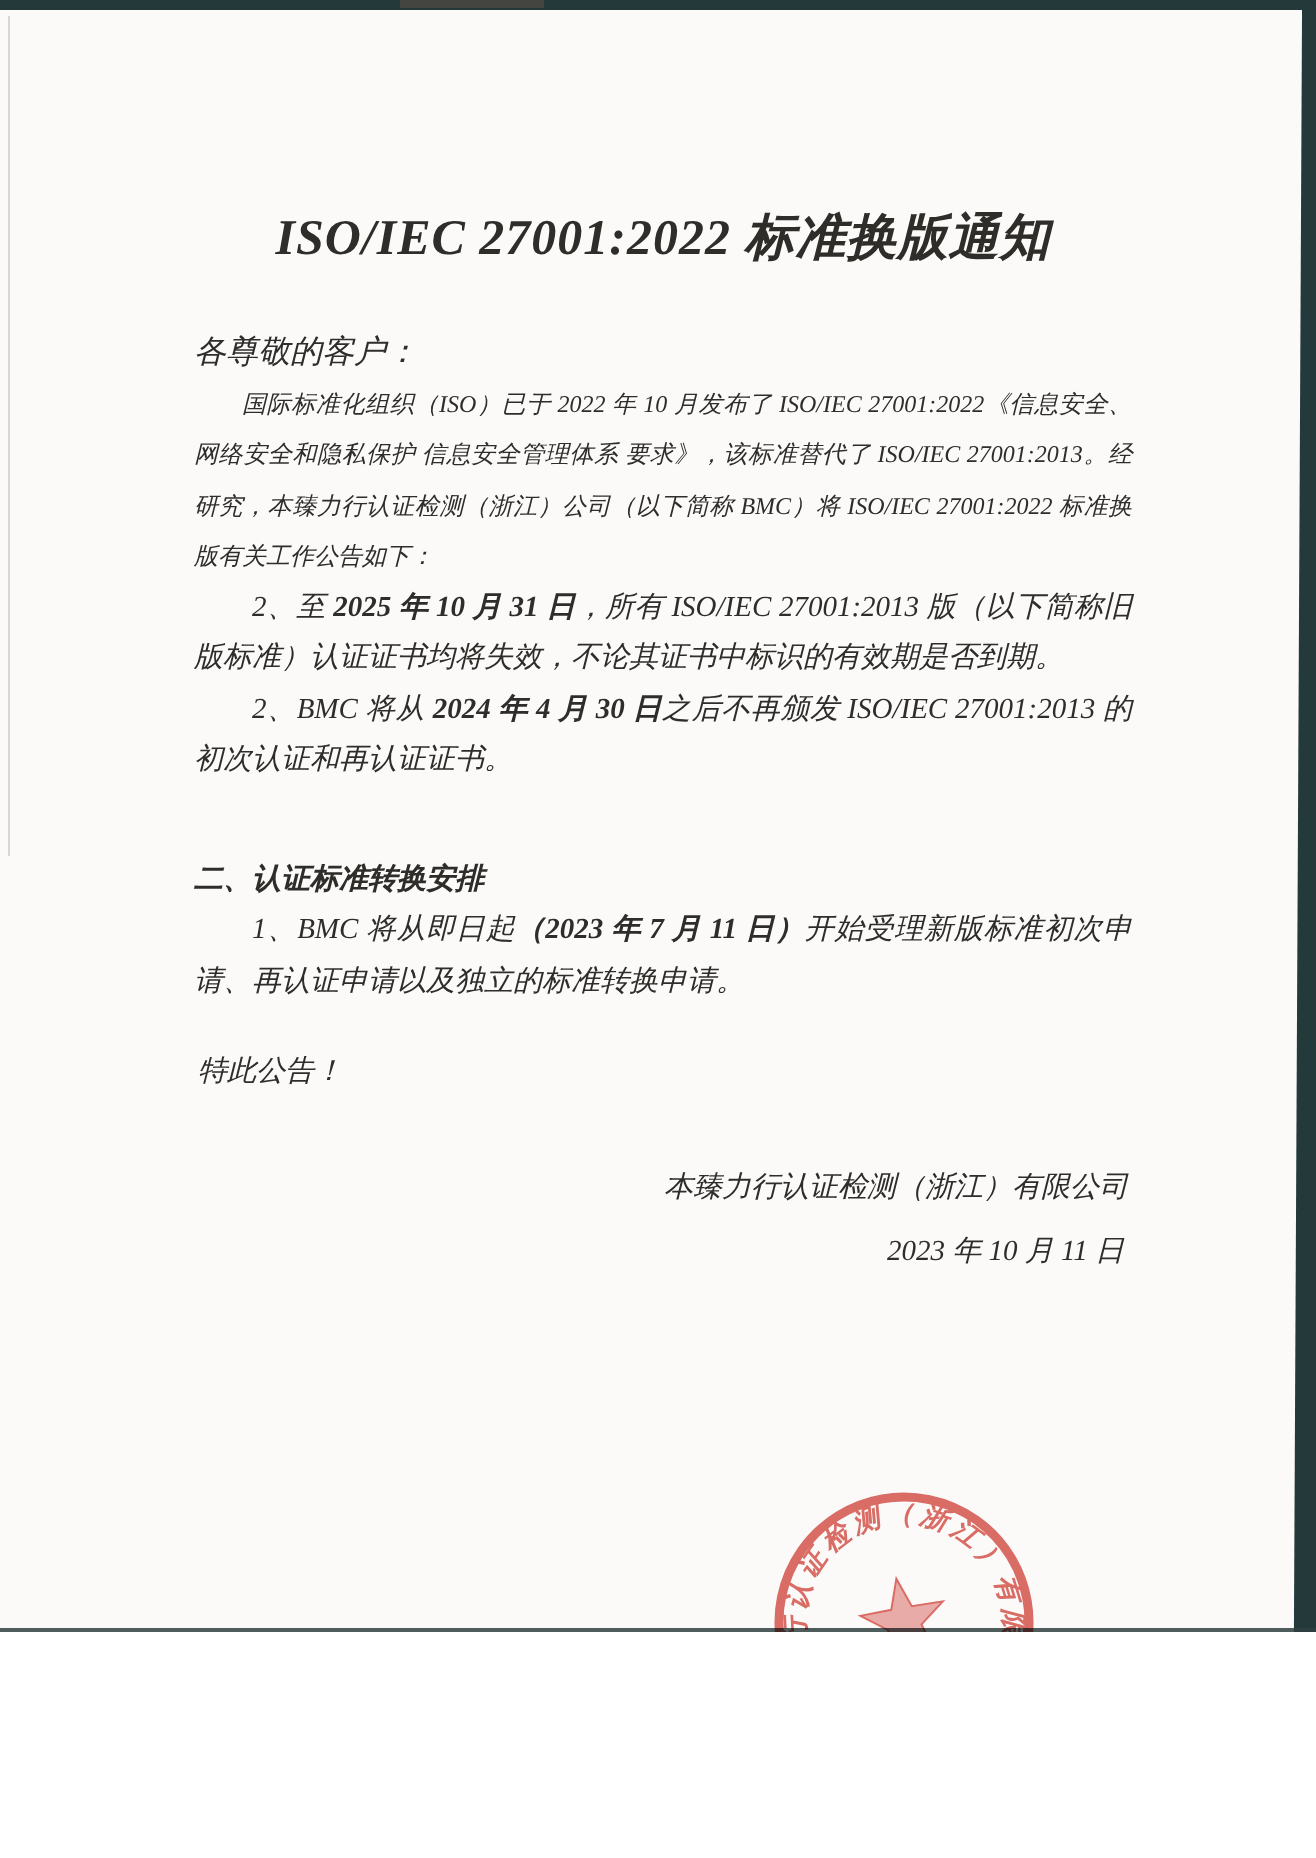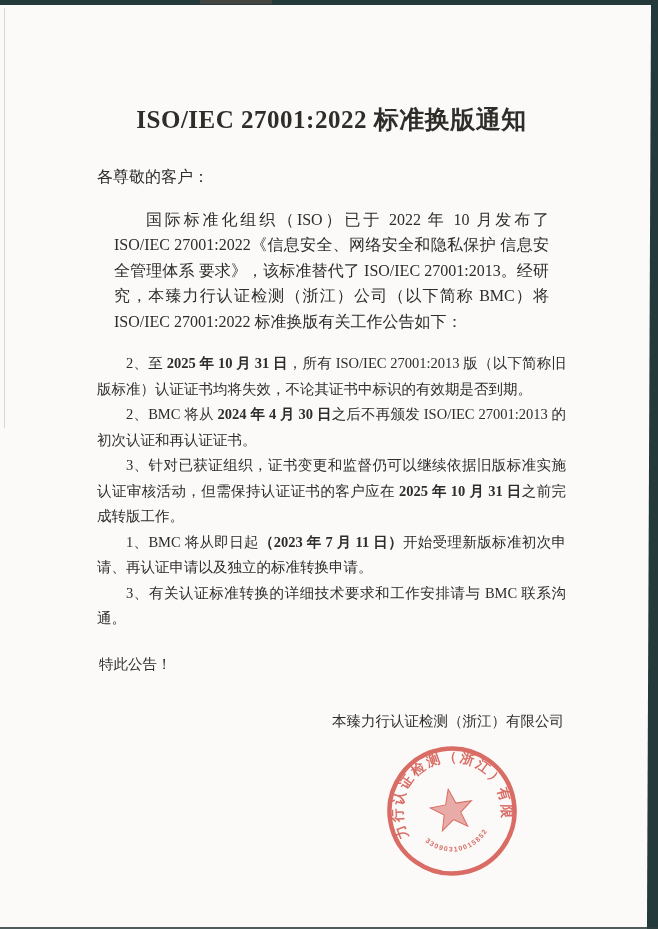--- a/index.html
+++ b/index.html
@@ -1,38 +1,39 @@
 <!DOCTYPE html>
 <html style="--seal_red: #d7544c; --scan_edge: #24393a; --paper: #fbfaf8; --ink: #2e2d2a;"><head>
 <meta charset="utf-8">
 <style>
   html,body{margin:0;padding:0;background:#ffffff;}
   .page{
     position:relative;
-    width:658px;height:929px;
+    width:658px;height:816px;
     background:var(--paper,#fbfaf8);
     overflow:hidden;
     font-family:"Liberation Serif","DejaVu Serif",serif;
     color:var(--ink,#2e2d2a);
+    font-style:italic;
   }
   
   .edge-top{position:absolute;top:0;left:0;right:0;height:5px;background:var(--scan_edge,#24393a);}
   .edge-top-segment{position:absolute;top:0;left:200px;width:72px;height:4px;background:#4a4742;opacity:.85;}
   .edge-right{position:absolute;top:0;right:0;bottom:0;width:12px;background:var(--scan_edge,#24393a);
     clip-path:polygon(42% 0,100% 0,100% 100%,8% 100%);}
   .edge-bottom{position:absolute;bottom:0;left:0;right:0;height:2px;background:#2f403f;opacity:.85;}
   .left-crease{position:absolute;left:4px;top:8px;width:1px;height:420px;background:#c9c7c4;opacity:.7;}
 
   .content{position:absolute;left:97px;right:92px;top:0;}
   .title{
     margin:102px 0 0;font-size:25px;line-height:36px;font-weight:700;
     text-align:center;letter-spacing:.5px;white-space:nowrap;
   }
   .salutation{margin:26px 0 0;font-size:16px;line-height:25.5px;}
-  .intro{margin:17px;font-size:16px;line-height:25.5px;text-indent:2em;text-align:justify;}
+  .intro{margin:0;font-size:12px;line-height:25.5px;text-indent:2em;text-align:justify;}
   .sec-heading{margin:34px 0 0;font-size:14.5px;line-height:25.5px;font-weight:700;}
   .sec-item{margin:0;font-size:14.5px;line-height:25.5px;text-indent:2em;text-align:justify;}
   .sec-item .b{font-weight:700;}
   .closing{margin:20px 2px 0;font-size:14.5px;line-height:25.5px;}
   .signature{margin:32px 2px 0 0;text-align:right;}
   .company{margin:0;font-size:14.5px;line-height:25.5px;}
   .date{margin:7px 2px 0 0;font-size:14.5px;line-height:25.5px;}
 
   
   .seal{position:absolute;left:0;top:0;width:658px;height:929px;
@@ -56,29 +57,29 @@
   <div class="left-crease"></div>
 
   <div class="content">
     <h1 class="title">ISO/IEC 27001:2022 标准换版通知</h1>
     <p class="salutation">各尊敬的客户：</p>
     <p class="intro">国际标准化组织（ISO）已于 2022 年 10 月发布了 ISO/IEC 27001:2022《信息安全、网络安全和隐私保护 信息安全管理体系 要求》，该标准替代了 ISO/IEC 27001:2013。经研究，本臻力行认证检测（浙江）公司（以下简称 BMC）将 ISO/IEC 27001:2022 标准换版有关工作公告如下：</p>
 
     <div id="sections">
         <p class="sec-item"><span>2、至 </span><span class="b">2025 年 10 月 31 日</span><span>，所有 ISO/IEC 27001:2013 版（以下简称旧版标准）认证证书均将失效，不论其证书中标识的有效期是否到期。</span></p>
         <p class="sec-item"><span>2、BMC 将从 </span><span class="b">2024 年 4 月 30 日</span><span>之后不再颁发 ISO/IEC 27001:2013 的初次认证和再认证证书。</span></p>
-        <p class="sec-item"><span>3、针对已获证组织，证书变更和监督仍可以继续依据旧版标准实施认证审核活动，但需保持认证证书的客户应在 </span><span class="b">2025 年 10 月 31 日</span><span>之前完成转版工作。</span></p>
+        <h2 class="sec-heading">二、认证标准转换安排</h2>
         <p class="sec-item"><span>1、BMC 将从即日起</span><span class="b">（2023 年 7 月 11 日）</span><span>开始受理新版标准初次申请、再认证申请以及独立的标准转换申请。</span></p>
-        <p class="sec-item"><span>3、有关认证标准转换的详细技术要求和工作安排请与 BMC 联系沟通。</span></p>
       </div>
 
     <p class="closing">特此公告！</p>
 
     <div class="signature">
       <p class="company">本臻力行认证检测（浙江）有限公司</p>
+      <p class="date">2023 年 10 月 11 日</p>
     </div>
   </div>
 
   <svg class="seal" viewBox="0 0 658 929" xmlns="http://www.w3.org/2000/svg">
     <g transform="rotate(-10 452 811)">
       <circle class="seal-ring" cx="452" cy="811" r="62.5"></circle>
       <polygon class="seal-star" points="452,789 457.2,803.9 472.9,804.2 460.4,813.7 464.9,828.8 452,819.8 439.1,828.8 443.6,813.7 431.1,804.2 446.8,803.9"></polygon>
       <path id="sealTopArc" d="M 406 831 A 50 50 0 1 1 498 831" fill="none"></path>
       <path id="sealBottomArc" d="M 414 826 A 41 41 0 0 0 490 826" fill="none"></path>
       <text class="seal-arc-text" text-anchor="middle">

